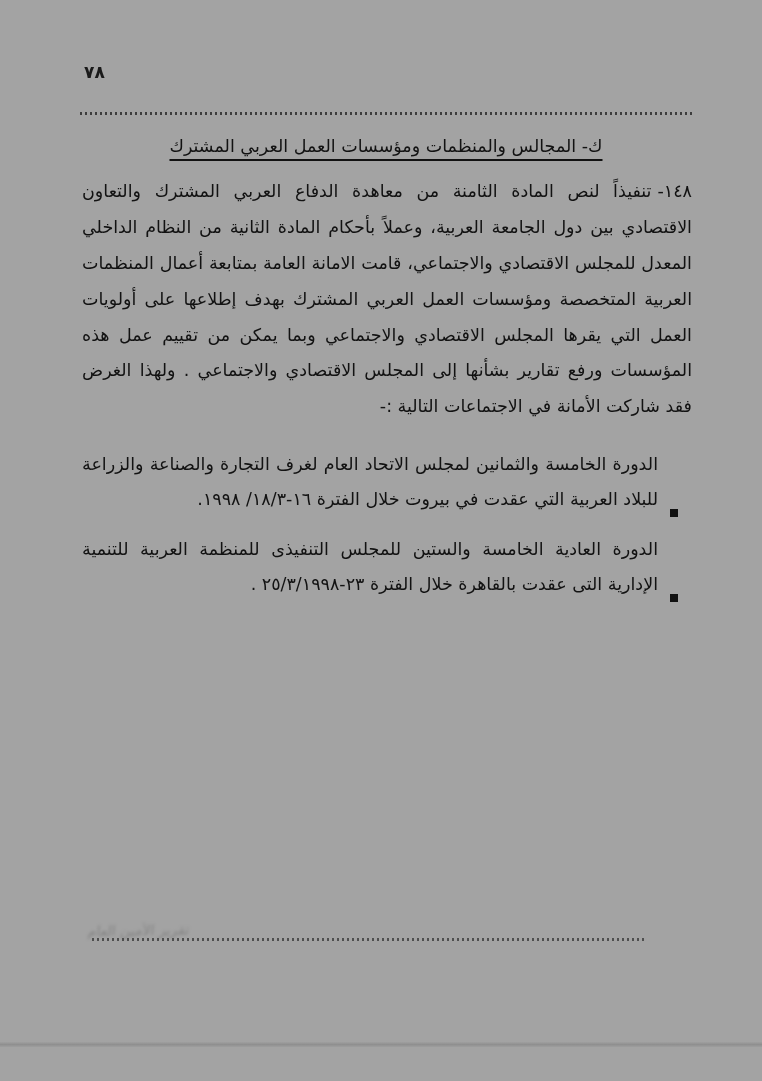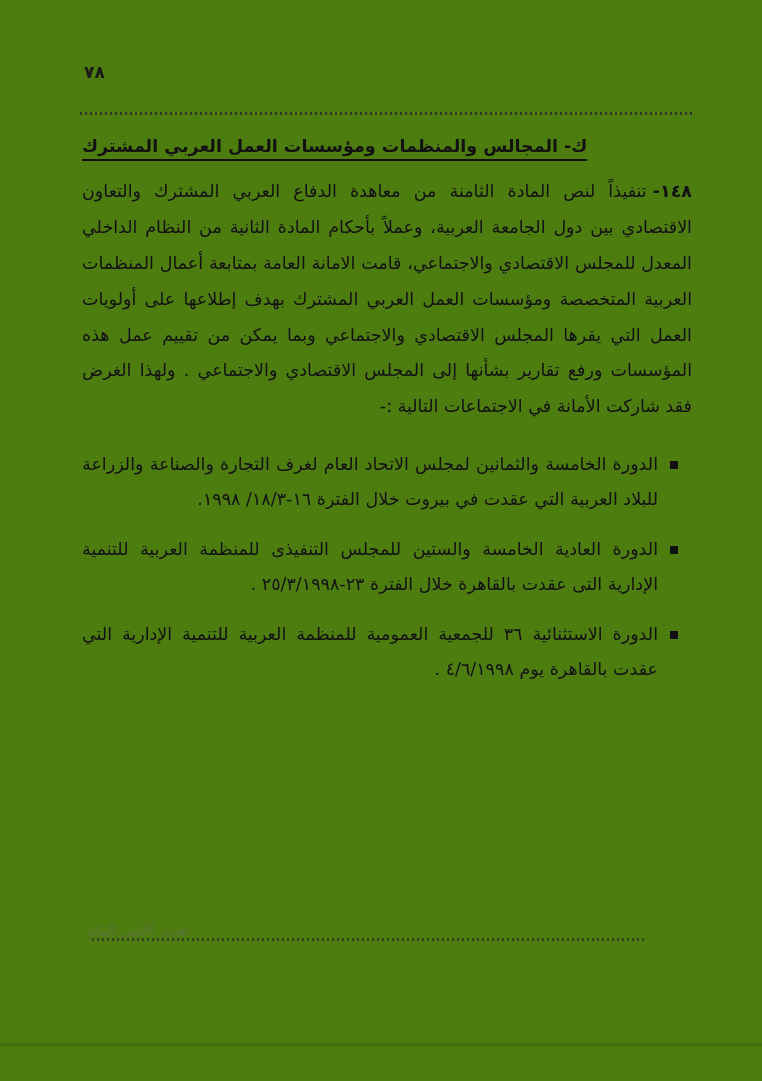--- a/index.html
+++ b/index.html
@@ -5,21 +5,21 @@
   html, body {
     margin: 0;
     padding: 0;
     background: #f2f2f0;
   }
   .page {
     position: relative;
     width: 762px;
     height: 1081px;
     margin: 0 auto;
-    background: #4d7c0f;
+    background: #a3a3a3;
     font-family: "DejaVu Sans", sans-serif;
     color: #121212;
     overflow: hidden;
   }
   .page-number {
     position: absolute;
     top: 62px;
     left: 84px;
     font-size: 17px;
     font-weight: bold;
@@ -45,49 +45,49 @@
   }
   .content {
     position: absolute;
     top: 136px;
     right: 70px;
     left: 82px;
     direction: rtl;
   }
   .section-title {
     display: block;
-    text-align: left;
+    text-align: center;
     font-size: 17.5px;
-    font-weight: bold;
+    font-weight: normal;
     margin: 0 2px 18px 0;
     text-decoration: underline;
     text-underline-offset: 7px;
     text-decoration-thickness: 1.5px;
   }
   .paragraph {
     font-size: 17.5px;
     line-height: 2.05;
     text-align: justify;
     text-align-last: right;
     font-weight: 500;
     margin: 0 0 22px 0;
   }
   .paragraph .para-number {
-    font-weight: bold;
+    font-weight: normal;
     padding-left: 6px;
   }
   ul.bullet-list {
     list-style: none;
     margin: 0;
     padding: 0 14px 0 0;
   }
   ul.bullet-list li {
     display: flex;
     direction: rtl;
-    align-items: flex-start;
+    align-items: flex-end;
     margin-bottom: 15px;
     font-size: 17.5px;
     line-height: 2.0;
     font-weight: 500;
   }
   .bullet-square {
     flex: 0 0 auto;
     width: 8px;
     height: 8px;
     background: #111;
@@ -139,24 +139,20 @@
 
     <ul class="bullet-list">
       <li>
         <span class="bullet-square"></span>
         <span class="bullet-text">الدورة الخامسة والثمانين لمجلس الاتحاد العام لغرف التجارة والصناعة والزراعة للبلاد العربية التي عقدت في بيروت خلال الفترة ١٦-١٨/٣/ ١٩٩٨.</span>
       </li>
       <li>
         <span class="bullet-square"></span>
         <span class="bullet-text">الدورة العادية الخامسة والستين للمجلس التنفيذى للمنظمة العربية للتنمية الإدارية التى عقدت بالقاهرة خلال الفترة ٢٣-٢٥/٣/١٩٩٨ .</span>
       </li>
-      <li>
-        <span class="bullet-square"></span>
-        <span class="bullet-text">الدورة الاستثنائية ٣٦ للجمعية العمومية للمنظمة العربية للتنمية الإدارية التي عقدت بالقاهرة يوم ٤/٦/١٩٩٨ .</span>
-      </li>
     </ul>
 
   </div>
 
   <div class="footer-stamp">تقرير الأمين العام</div>
 
   <div class="dotted-line footer-divider"></div>
 
   <div class="scan-edge"></div>
 

